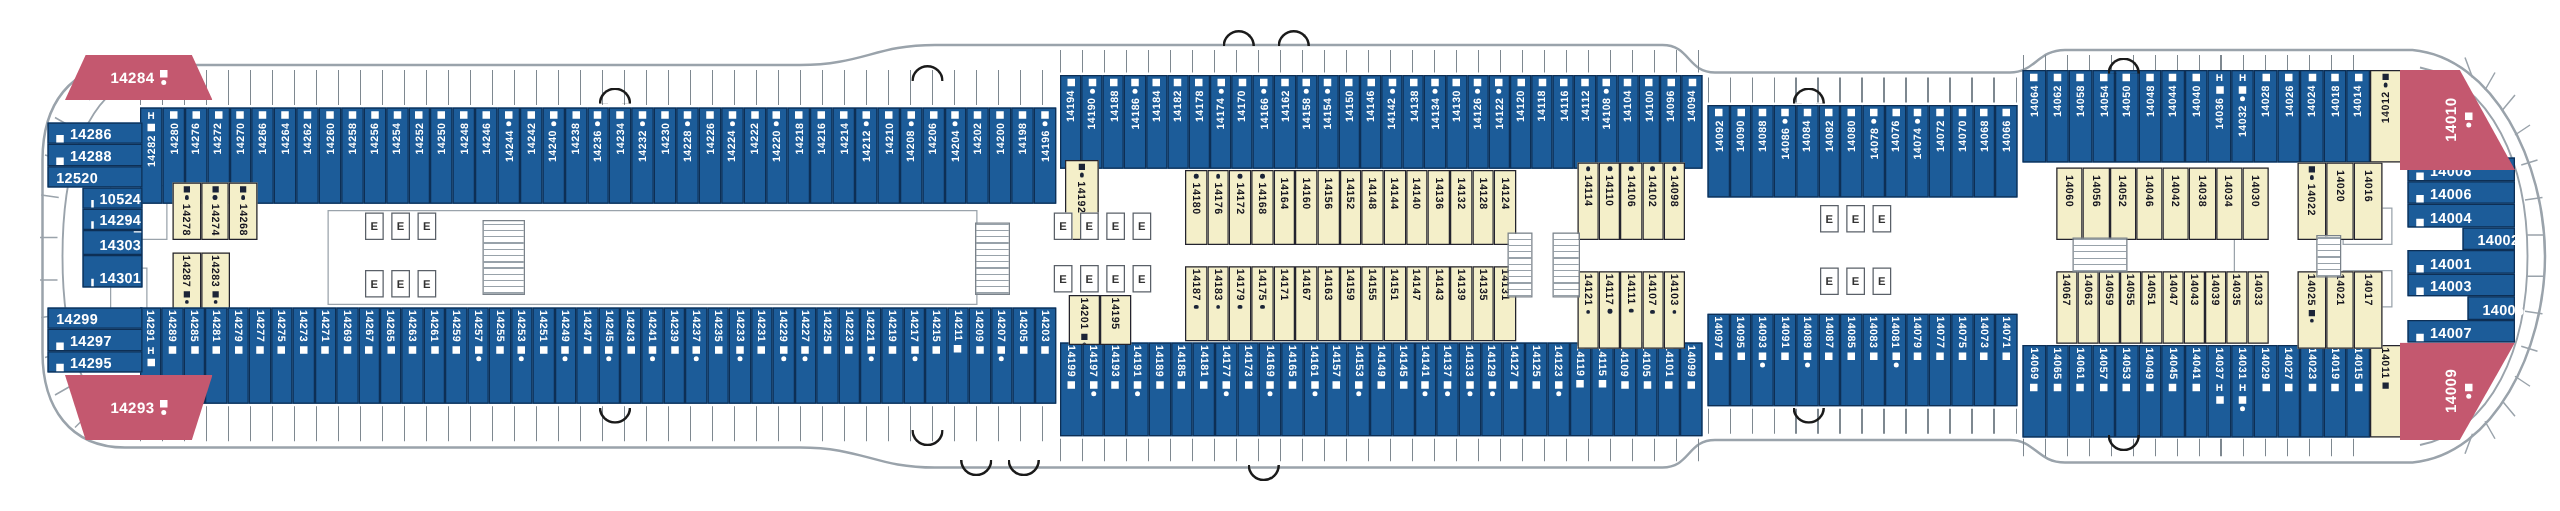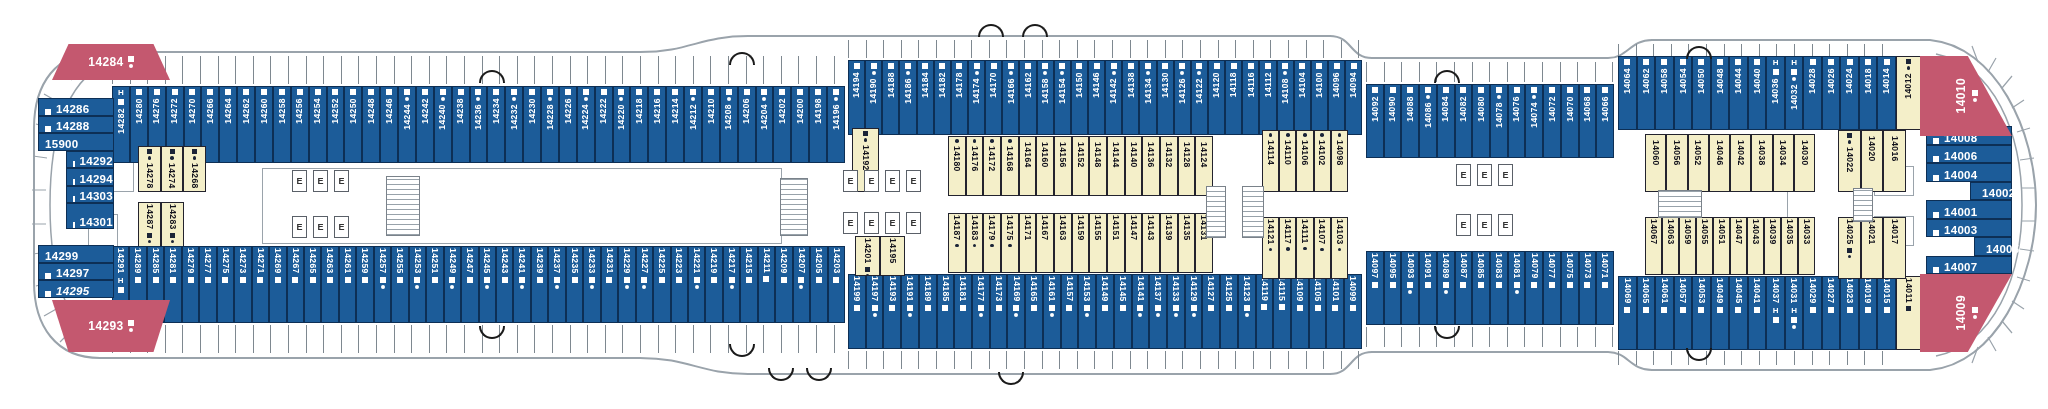--- a/index.html
+++ b/index.html
@@ -1746,46 +1746,46 @@
       <div class="strip col" style="left: 38px; top: 98px; width: 76px; height: 200px; position: absolute;">
         <div class="hcell" style="height: 20px;">
           <div class="sq"></div>
           <div class="num-h">14286</div>
         </div>
         <div class="hcell" style="height: 20px;">
           <div class="sq"></div>
           <div class="num-h">14288</div>
         </div>
         <div class="hcell" style="height: 20px;">
-          <div class="num-h">15900</div>
+          <div class="num-h">12520</div>
         </div>
         <div class="hcell" style="height: 20px; margin-left: 28px;">
           <div class="sq"></div>
-          <div class="num-h">14292</div>
+          <div class="num-h">10524</div>
         </div>
         <div class="hcell" style="height: 20px; margin-left: 28px;">
           <div class="sq"></div>
           <div class="num-h">14294</div>
         </div>
-        <div class="hcell" style="height: 20px; margin-left: 28px;">
+        <div class="hcell" style="height: 20px; margin-left: 28px; flex-direction: column;">
           <div class="sq"></div>
           <div class="num-h">14303</div>
         </div>
         <div class="hcell" style="height: 30px; margin-left: 28px;">
           <div class="sq"></div>
           <div class="num-h">14301</div>
         </div>
         <div class="hcell" style="height: 20px; margin-top: 16px;">
           <div class="num-h">14299</div>
         </div>
         <div class="hcell" style="height: 20px;">
           <div class="sq"></div>
           <div class="num-h">14297</div>
         </div>
-        <div class="hcell" style="height: 20px; font-style: italic;">
+        <div class="hcell" style="height: 20px;">
           <div class="sq"></div>
           <div class="num-h">14295</div>
         </div>
       </div>
       <div class="strip col" style="left: 1926px; top: 126px; width: 86px; height: 148px; position: absolute;">
         <div class="hcell" style="height: 18.5px;">
           <div class="sq"></div>
           <div class="num-h">14008</div>
         </div>
         <div class="hcell" style="height: 18.5px;">

